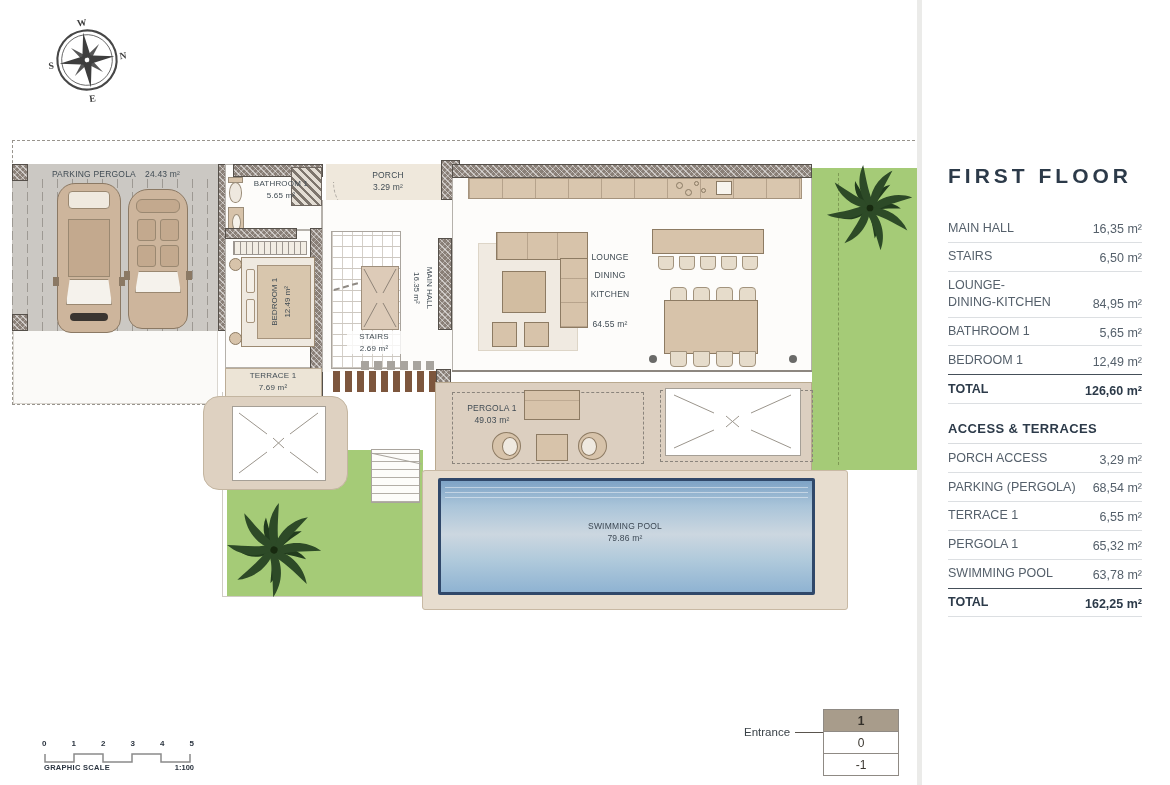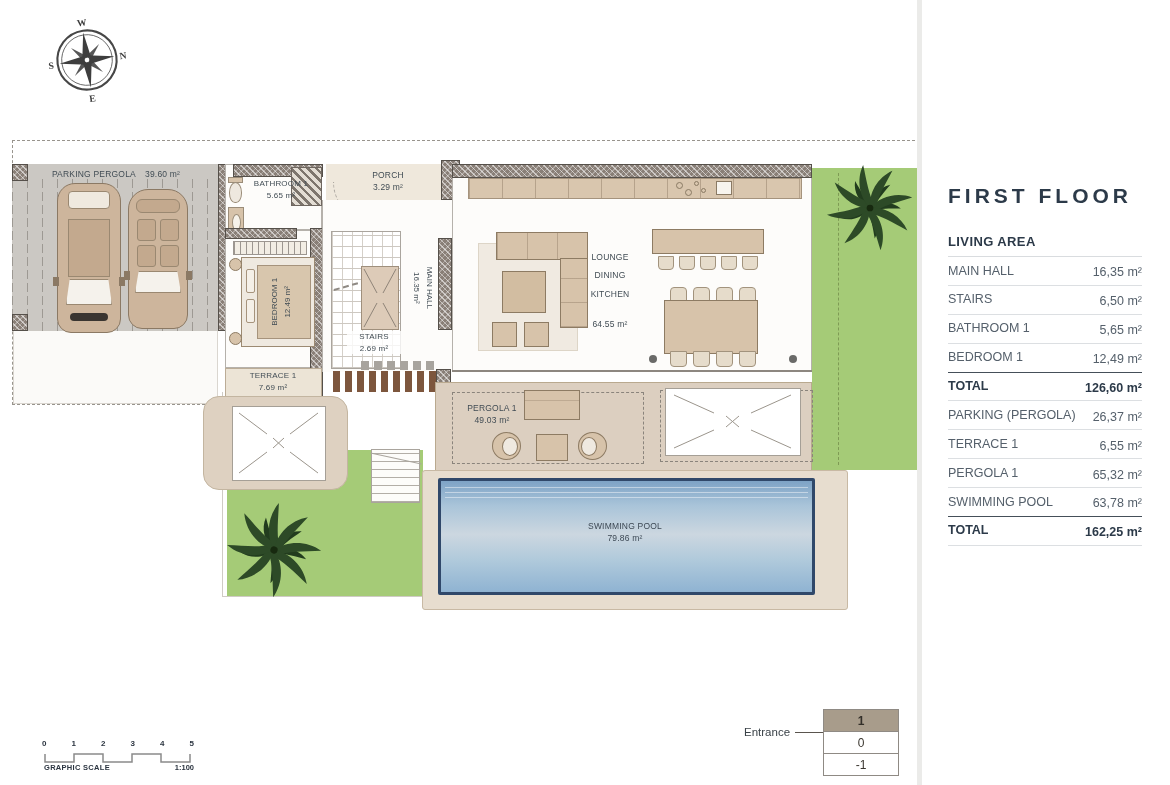--- a/index.html
+++ b/index.html
@@ -24,21 +24,21 @@
   .stripes {
     position:absolute;
     background: repeating-linear-gradient(45deg,#7d756d 0 2.5px,#e3ddd4 2.5px 6px);
     border:1px solid #6e665f;
   }
   .tan  { position:absolute; background:#d7c3aa; border:1px solid #8d7b63; }
   .tan2 { position:absolute; background:#e6dccb; border:1px solid #a2937d; }
   .dashed { position:absolute; border:1.5px dashed #8a847c; }
   .plotline { position:absolute; border:0; }
   
-  #panel { position:absolute; left:948px; top:184px; width:194px; color:#55606b; }
+  #panel { position:absolute; left:948px; top:164px; width:194px; color:#55606b; }
   #panel h1 {
     font-size:21px; font-weight:bold; letter-spacing:4px; color:#2c3a49; margin-bottom:26px;
   }
   .sec-h {
     font-size:13px; font-weight:bold; color:#2c3a49; letter-spacing:.4px;
     padding-bottom:7px; border-bottom:1px solid #d9dcdf;
   }
   .trow {
     display:flex; justify-content:space-between; align-items:flex-end;
     font-size:12.5px; padding:5.5px 0; border-bottom:1px solid #dcdfe2;
@@ -91,21 +91,21 @@
   <div class="plotline" style="left:12px;top:404px;width:218px;border-top:1.5px dashed #98948d;"></div>
 
   <div class="abs" style="left:12px;top:164px;width:207px;height:167px;
        background:
          repeating-linear-gradient(0deg, rgba(203,200,195,0) 0 9px, #cbc8c3 9px 13px),
          repeating-linear-gradient(90deg, #9d9993 0 1px, transparent 1px 15px),
          #cbc8c3;"></div>
   <div class="abs" style="left:12px;top:164px;width:207px;height:15px;background:#cbc8c3;"></div>
   <div class="lbl" style="left:22px;top:168px;width:188px;display:flex;justify-content:center;gap:9px;">
     <span>PARKING PERGOLA</span>
-    <span>39.60 m²</span>
+    <span>24.43 m²</span>
   </div>
   <div class="wall" style="left:12px;top:164px;width:16px;height:17px;"></div>
   <div class="wall" style="left:12px;top:314px;width:16px;height:17px;"></div>
   <div class="wall" style="left:218px;top:164px;width:15px;height:167px;"></div>
   <div class="abs" style="left:13px;top:331px;width:205px;height:73px;background:#fbfaf8;border:1px solid #dad6d0;border-top:none;"></div>
 
   <div class="abs" style="left:57px;top:183px;width:64px;height:150px;">
     <div class="abs" style="left:0;top:0;width:64px;height:150px;background:#cdb59c;border:1.5px solid #8b7964;border-radius:18px 18px 14px 14px;"></div>
     <div class="abs" style="left:11px;top:8px;width:42px;height:18px;background:#efe9df;border:1px solid #9a8871;border-radius:4px;"></div>
     <div class="abs" style="left:11px;top:36px;width:42px;height:58px;background:#c3a98e;border:1px solid #9a8871;"></div>
@@ -368,45 +368,54 @@
   <div class="abs" style="left:823px;top:709px;border-top:1px solid #8f8a84;">
     <div class="floor-cell active">1</div>
     <div class="floor-cell">0</div>
     <div class="floor-cell">-1</div>
   </div>
 
   <div id="divider"></div>
   <div id="panel">
     <h1>FIRST FLOOR</h1>
 
-    <div class="sec-h">LIVING AREA</div>
     <div class="trow">
       <span class="tl">MAIN HALL</span>
       <span class="tv">16,35 m²</span>
     </div>
     <div class="trow">
       <span class="tl">STAIRS</span>
       <span class="tv">6,50 m²</span>
+    </div>
+    <div class="trow">
+      <span class="tl">LOUNGE-
+DINING-KITCHEN</span>
+      <span class="tv">84,95 m²</span>
     </div>
     <div class="trow">
       <span class="tl">BATHROOM 1</span>
       <span class="tv">5,65 m²</span>
     </div>
     <div class="trow last">
       <span class="tl">BEDROOM 1</span>
       <span class="tv">12,49 m²</span>
     </div>
     <div class="trow total">
       <span class="tl">TOTAL</span>
       <span class="tv">126,60 m²</span>
     </div>
 
+    <div class="sec-h sec-gap">ACCESS &amp; TERRACES</div>
+    <div class="trow">
+      <span class="tl">PORCH ACCESS</span>
+      <span class="tv">3,29 m²</span>
+    </div>
     <div class="trow">
       <span class="tl">PARKING (PERGOLA)</span>
-      <span class="tv">26,37 m²</span>
+      <span class="tv">68,54 m²</span>
     </div>
     <div class="trow">
       <span class="tl">TERRACE 1</span>
       <span class="tv">6,55 m²</span>
     </div>
     <div class="trow">
       <span class="tl">PERGOLA 1</span>
       <span class="tv">65,32 m²</span>
     </div>
     <div class="trow last">

